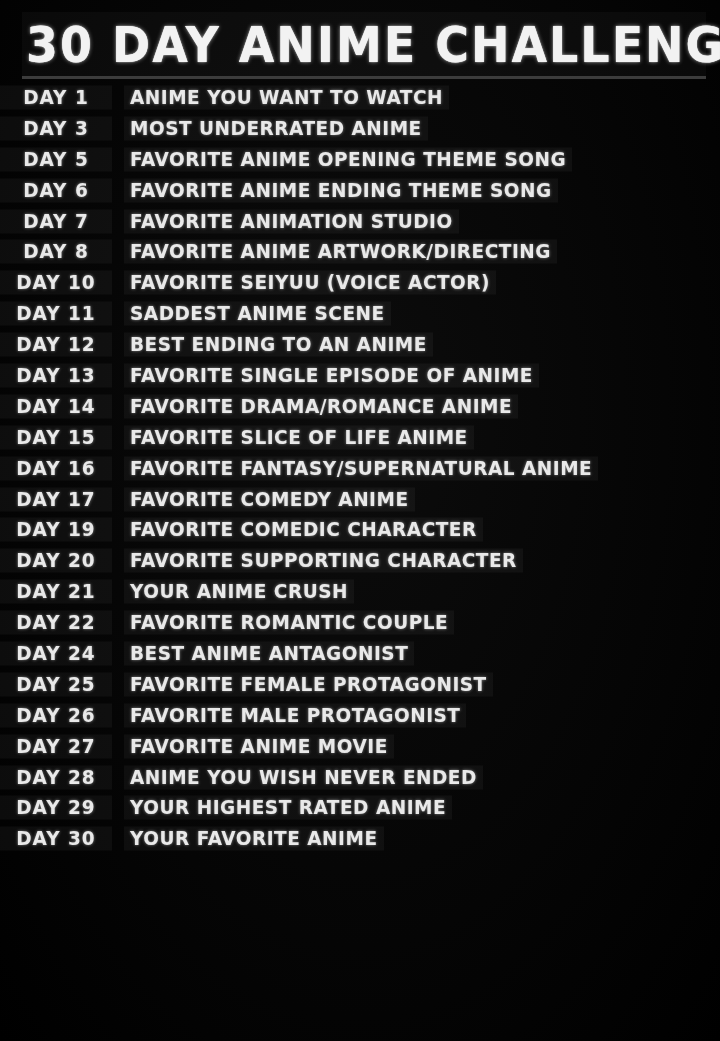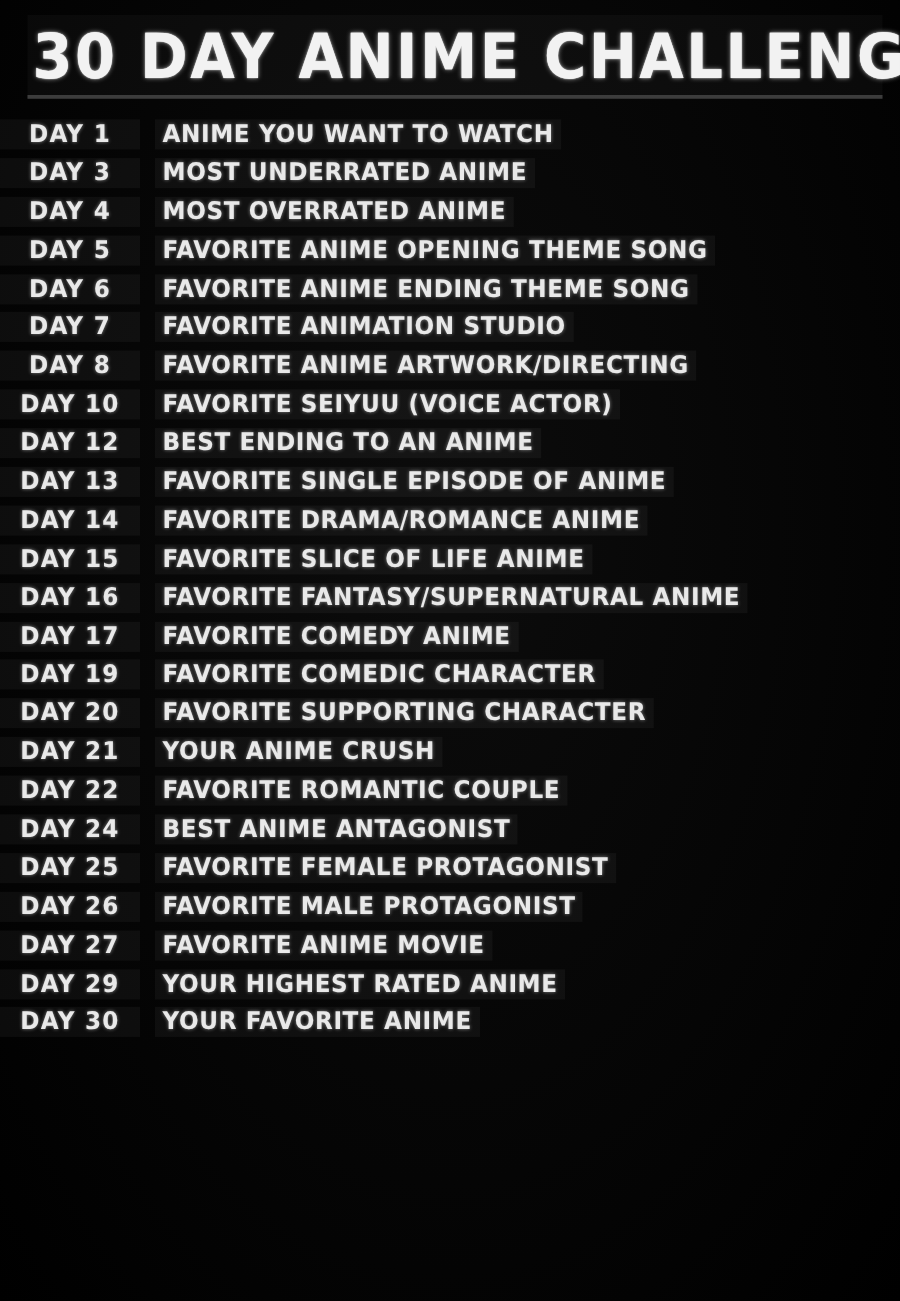--- a/index.html
+++ b/index.html
@@ -31,21 +31,21 @@
     font-weight: bold;
     letter-spacing: 2px;
     white-space: nowrap;
     color: #f2f2f2;
     text-shadow: 0 0 4px rgba(255,255,255,0.55), 0 0 1px #fff;
     transform: scaleY(1.08);
     transform-origin: left top;
   }
   .list {
     position: absolute;
-    top: 92px;
+    top: 82px;
     left: 0;
     right: 0;
   }
   .row {
     display: flex;
     align-items: center;
     height: 30.9px;
   }
   .day {
     flex: 0 0 112px;
@@ -85,24 +85,20 @@
     <span class="day">DAY 1</span>
     <span class="topic">ANIME YOU WANT TO WATCH</span>
   </div>
 
 
   <div class="row">
     <span class="day">DAY 3</span>
     <span class="topic">MOST UNDERRATED ANIME</span>
   </div>
 
-  <div class="row">
-    <span class="day">DAY 4</span>
-    <span class="topic">MOST OVERRATED ANIME</span>
-  </div>
 
   <div class="row">
     <span class="day">DAY 5</span>
     <span class="topic">FAVORITE ANIME OPENING THEME SONG</span>
   </div>
 
   <div class="row">
     <span class="day">DAY 6</span>
     <span class="topic">FAVORITE ANIME ENDING THEME SONG</span>
   </div>
@@ -116,20 +112,24 @@
     <span class="day">DAY 8</span>
     <span class="topic">FAVORITE ANIME ARTWORK/DIRECTING</span>
   </div>
 
 
   <div class="row">
     <span class="day">DAY 10</span>
     <span class="topic">FAVORITE SEIYUU (VOICE ACTOR)</span>
   </div>
 
+  <div class="row">
+    <span class="day">DAY 11</span>
+    <span class="topic">SADDEST ANIME SCENE</span>
+  </div>
 
   <div class="row">
     <span class="day">DAY 12</span>
     <span class="topic">BEST ENDING TO AN ANIME</span>
   </div>
 
   <div class="row">
     <span class="day">DAY 13</span>
     <span class="topic">FAVORITE SINGLE EPISODE OF ANIME</span>
   </div>
@@ -189,20 +189,24 @@
   <div class="row">
     <span class="day">DAY 26</span>
     <span class="topic">FAVORITE MALE PROTAGONIST</span>
   </div>
 
   <div class="row">
     <span class="day">DAY 27</span>
     <span class="topic">FAVORITE ANIME MOVIE</span>
   </div>
 
+  <div class="row">
+    <span class="day">DAY 28</span>
+    <span class="topic">ANIME YOU WISH NEVER ENDED</span>
+  </div>
 
   <div class="row">
     <span class="day">DAY 29</span>
     <span class="topic">YOUR HIGHEST RATED ANIME</span>
   </div>
 
   <div class="row">
     <span class="day">DAY 30</span>
     <span class="topic">YOUR FAVORITE ANIME</span>
   </div>

